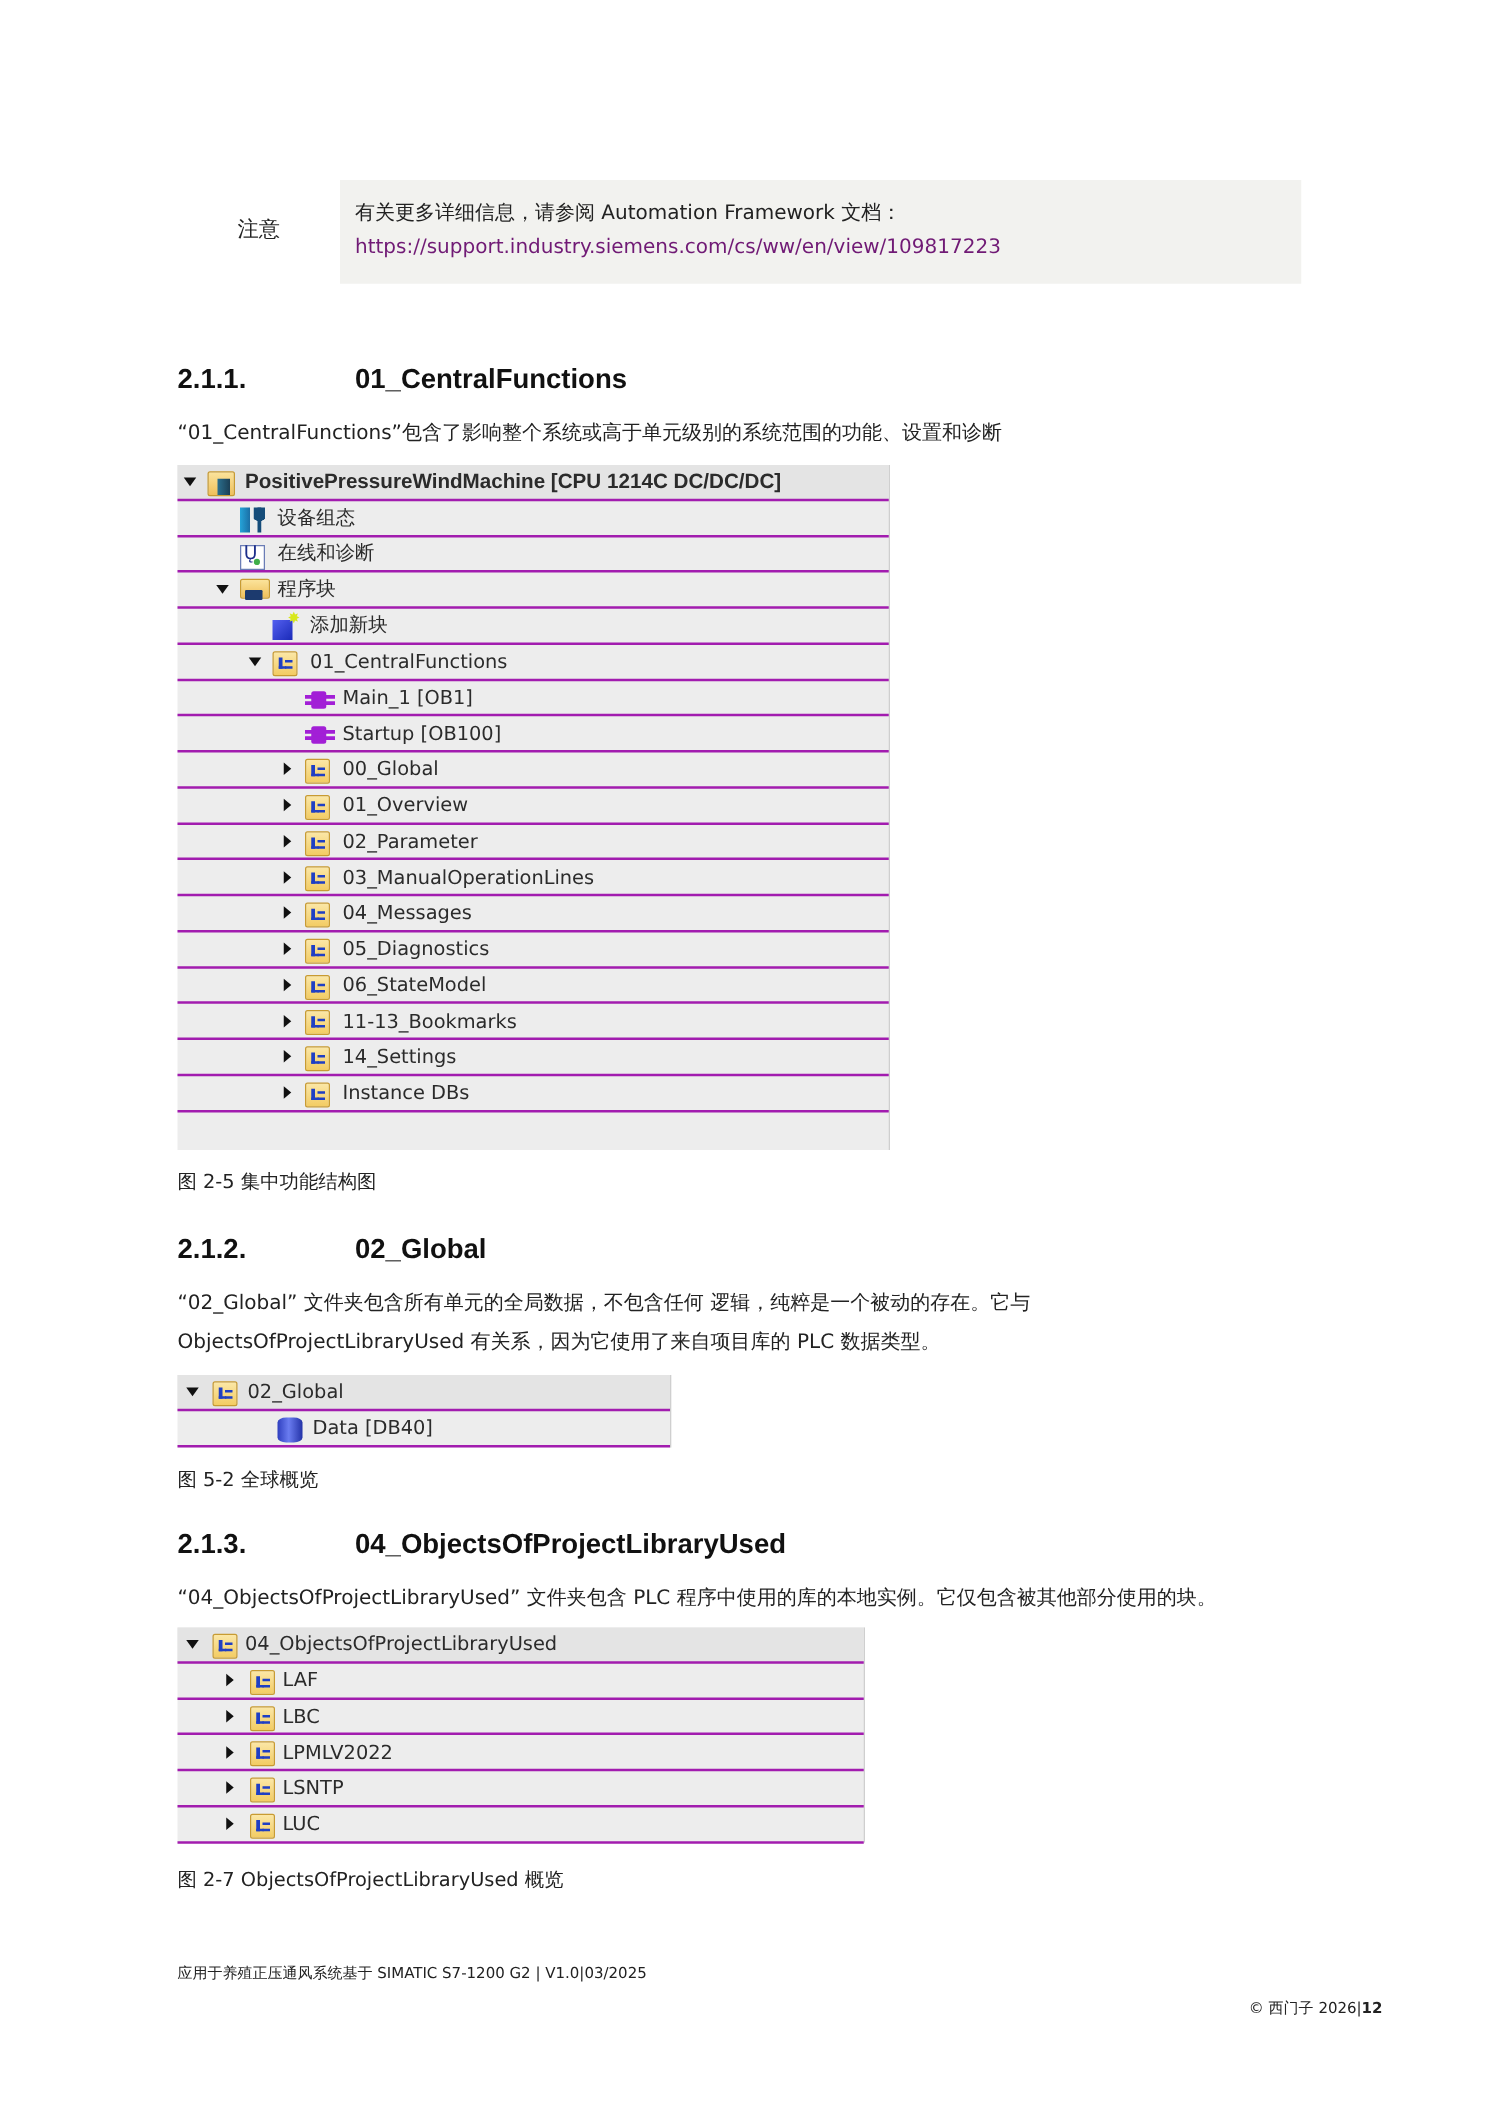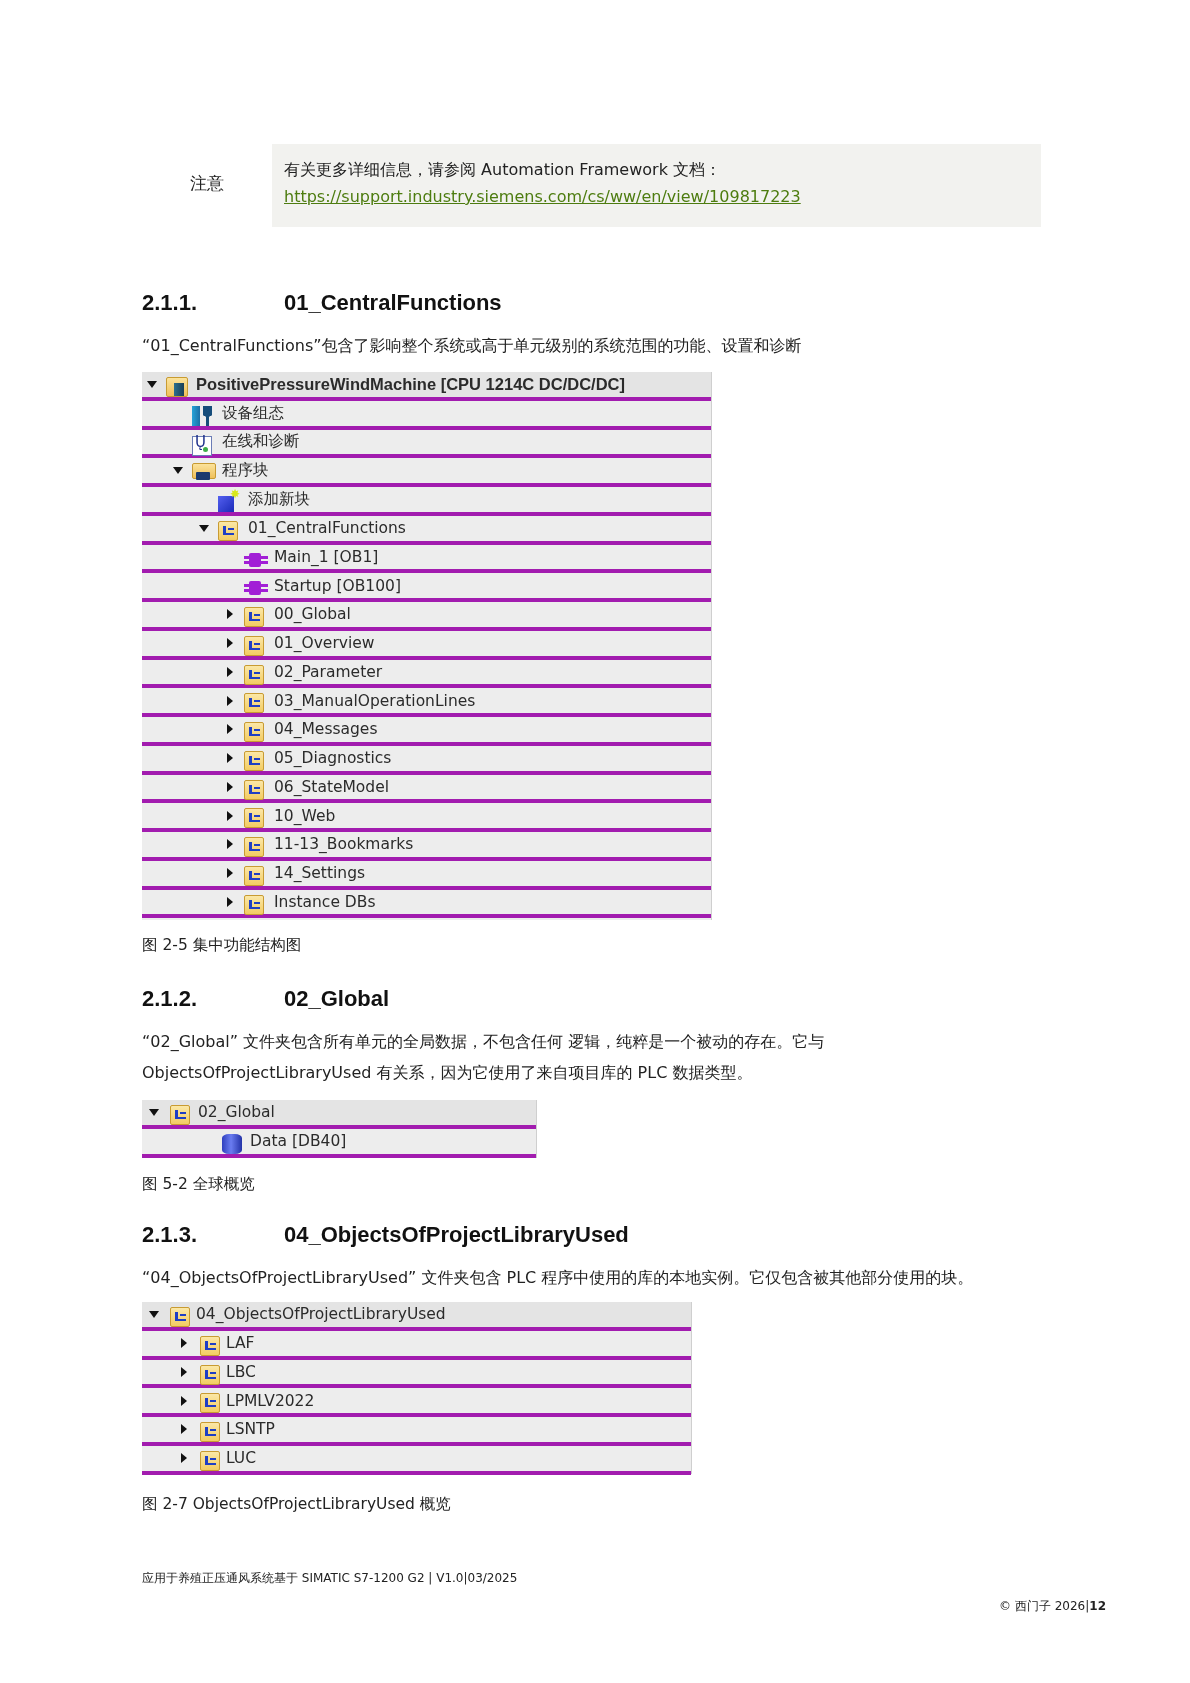--- a/index.html
+++ b/index.html
@@ -13,39 +13,39 @@
   .abs { position: absolute; }
 
   
   .note-label { left: 190px; top: 172px; font-size: 17px; color: #222; }
   .note-box {
     left: 272px; top: 144px; width: 769px; height: 83px;
     background: #f2f2ef;
     padding: 12px 12px;
   }
   .note-text { font-size: 16px; line-height: 27px; color: #222; }
-  .note-link { font-size: 16px; line-height: 27px; color: #4d7c0f; text-decoration: underline; display: inline-block; }
+  .note-link { font-size: 16px; line-height: 27px; color: #701a75; display: inline-block; }
 
   
   .h3 { font-family: "Liberation Sans", sans-serif; font-weight: bold; font-size: 22px; color: #111; }
   .h3 .num { position: absolute; left: 0; }
   .h3 .title { position: absolute; left: 142px; white-space: nowrap; }
 
   .para { font-size: 16px; line-height: 29px; color: #222; white-space: nowrap; }
   .caption { font-size: 15.5px; color: #222; white-space: nowrap; }
 
   
   .tree {
     background: #ededed;
     border-right: 1px solid #cfcfcf;
   }
   .tree-row {
     position: relative;
     height: 28.75px;
-    border-bottom: 4px solid #a21caf;
+    border-bottom: 2px solid #a21caf;
     display: flex;
     align-items: center;
     font-family: "DejaVu Sans", sans-serif;
     font-size: 15.5px;
     color: #2b2b2b;
     white-space: nowrap;
   }
   .tree-row:first-child { background: #e4e4e4; }
   .tree-row .toggle {
     position: absolute;
@@ -213,27 +213,20 @@
         <span class="tri-right"></span>
       </span>
       <span class="icon ico-folder" style="left: 102px;"></span>
       <span class="label" style="left: 132px;">06_StateModel</span>
     </div>
     <div class="tree-row">
       <span class="toggle" style="left: 82px;">
         <span class="tri-right"></span>
       </span>
       <span class="icon ico-folder" style="left: 102px;"></span>
-      <span class="label" style="left: 132px;">10_Web</span>
-    </div>
-    <div class="tree-row">
-      <span class="toggle" style="left: 82px;">
-        <span class="tri-right"></span>
-      </span>
-      <span class="icon ico-folder" style="left: 102px;"></span>
       <span class="label" style="left: 132px;">11-13_Bookmarks</span>
     </div>
     <div class="tree-row">
       <span class="toggle" style="left: 82px;">
         <span class="tri-right"></span>
       </span>
       <span class="icon ico-folder" style="left: 102px;"></span>
       <span class="label" style="left: 132px;">14_Settings</span>
     </div>
     <div class="tree-row">

